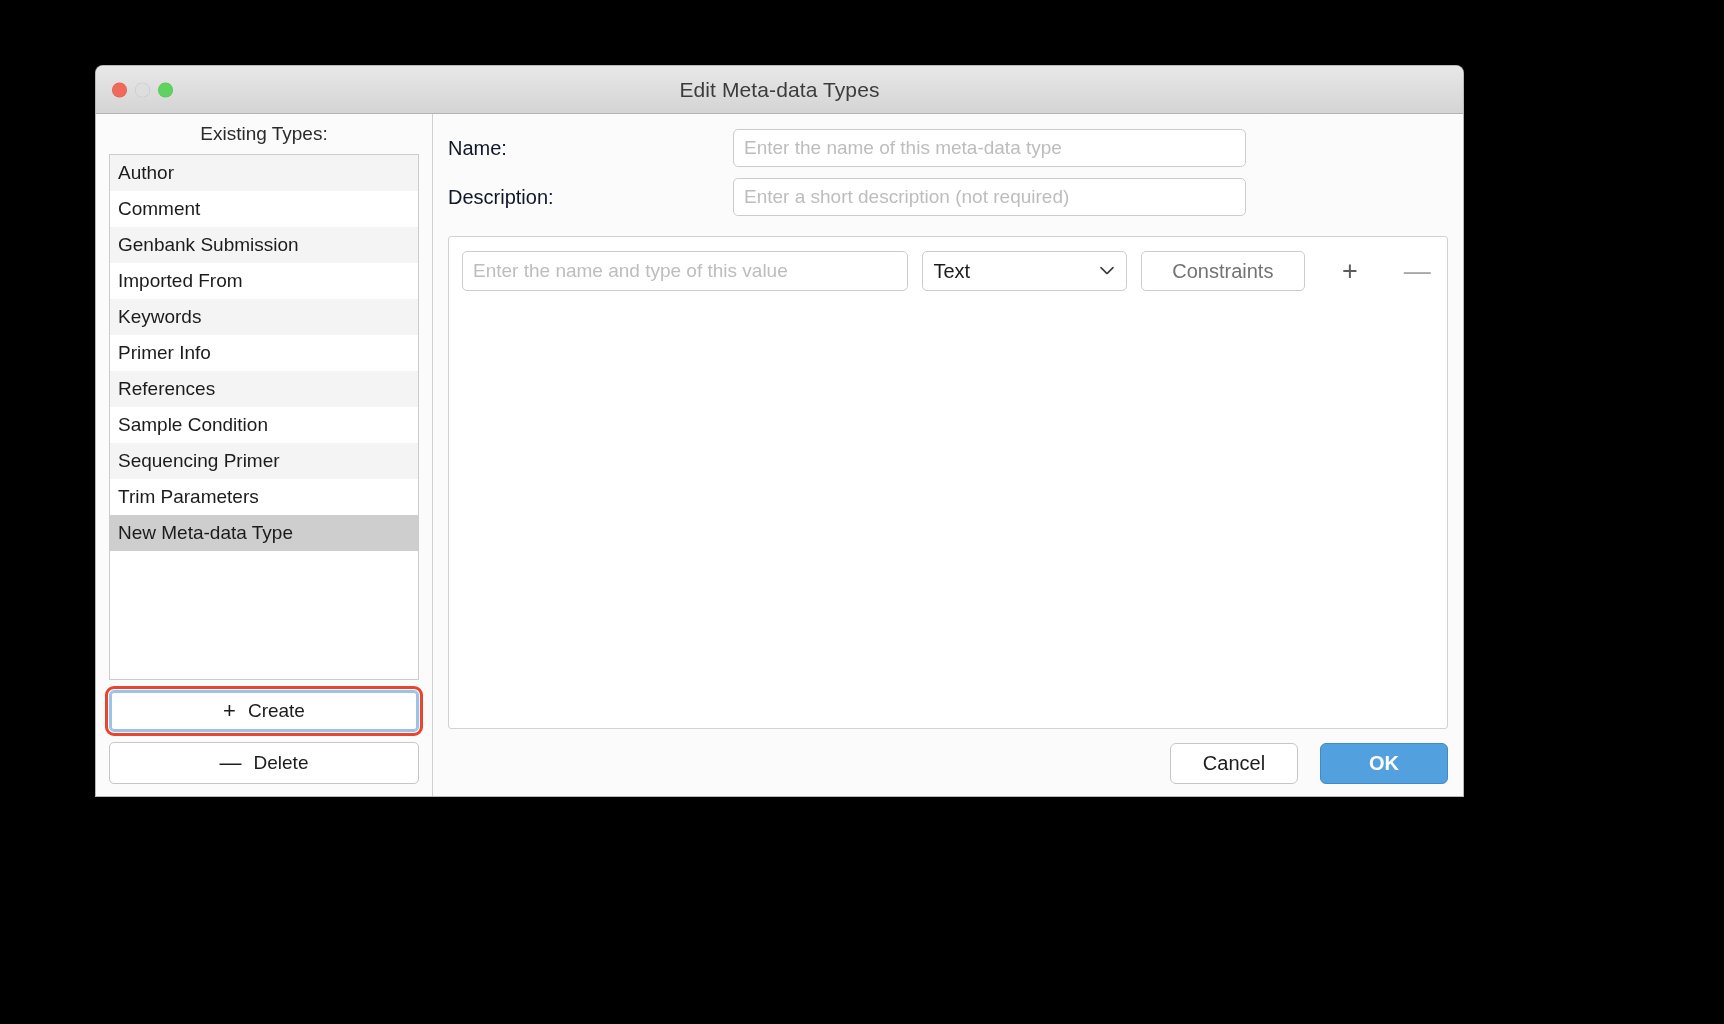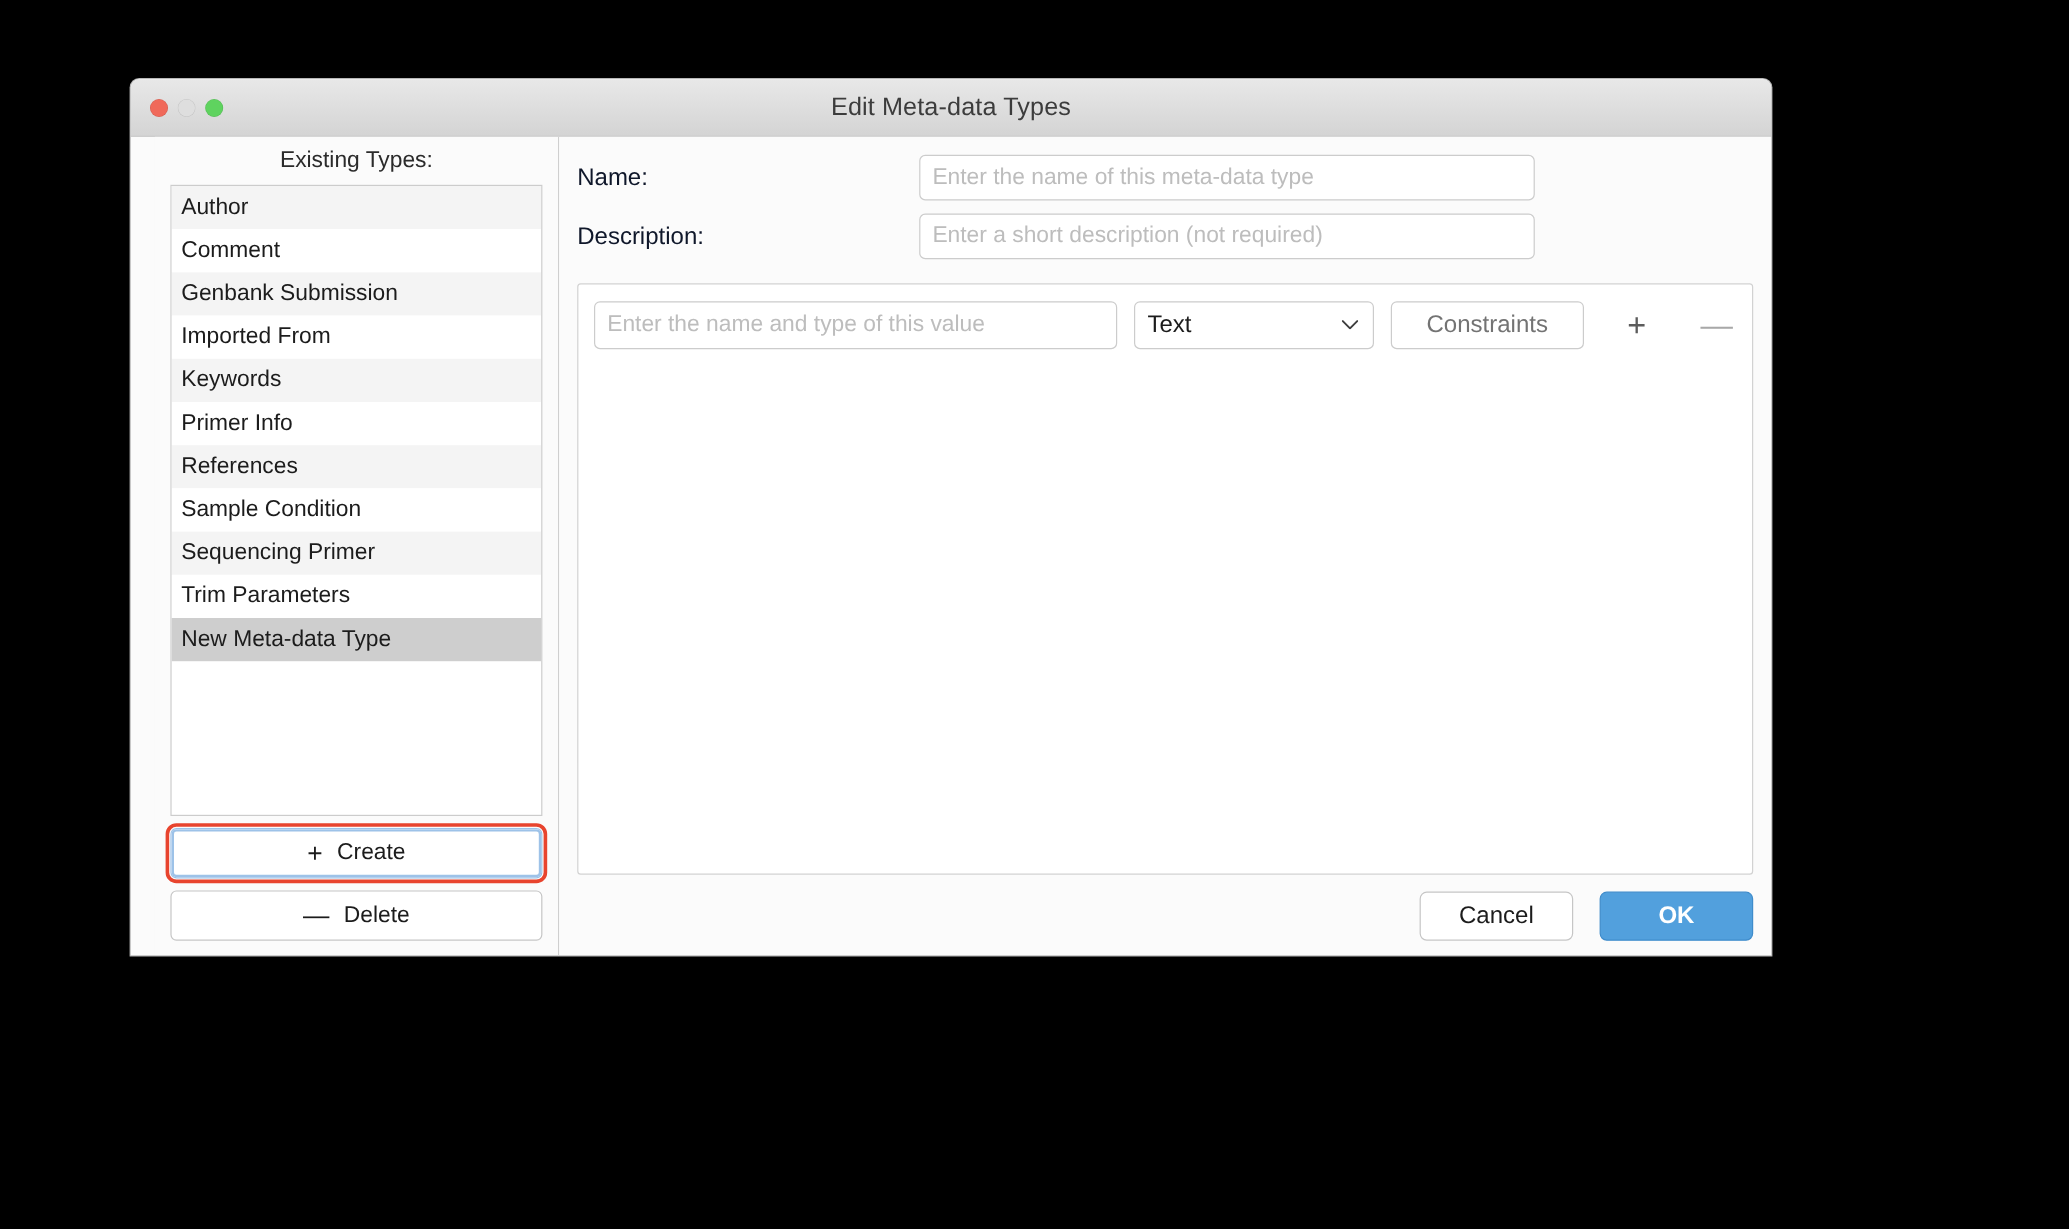--- a/index.html
+++ b/index.html
@@ -15,21 +15,21 @@
   #root {
     position: relative;
     width: 1724px;
     height: 1024px;
     background: #000000;
   }
 
   
   .window {
     position: absolute;
-    left: 109px;
+    left: 96px;
     top: 66px;
     width: 1367px;
     height: 730px;
     background: #ffffff;
     border-radius: 7px 7px 0 0;
     overflow: hidden;
     box-shadow: 0 0 0 1px #b8b8b8;
   }
 
   .titlebar {
@@ -78,21 +78,20 @@
 
   
   .left-panel {
     width: 337px;
     background: #fbfbfb;
     border-right: 1px solid #cfcfcf;
     display: flex;
     flex-direction: column;
     padding: 0 13px 12px 13px;
     box-sizing: border-box;
-    margin-left: 20px;
   }
 
   .panel-heading {
     text-align: center;
     font-size: 19px;
     color: #2b2b2b;
     padding: 9px 0 9px 0;
   }
 
   .type-list {

